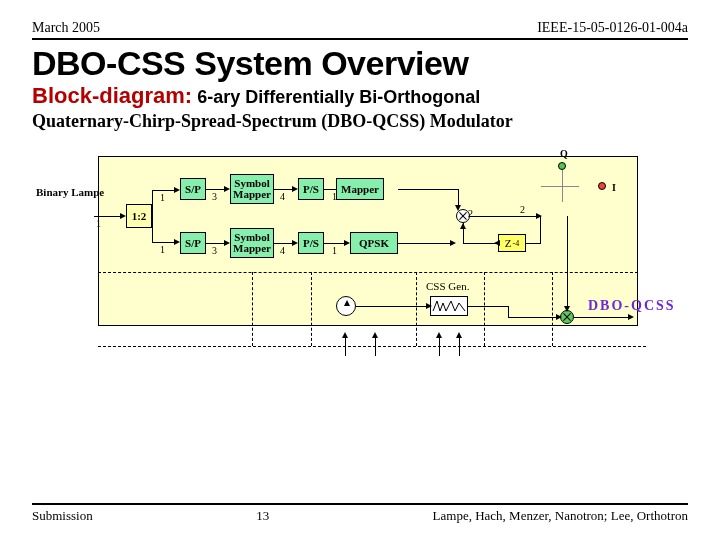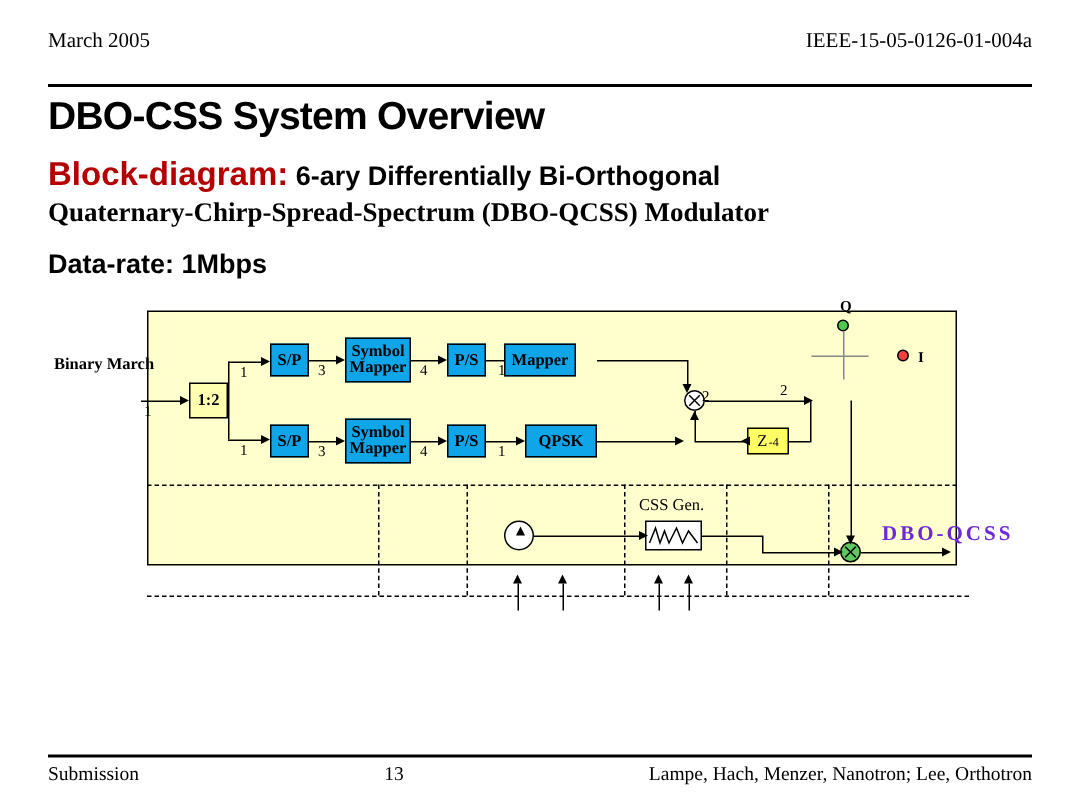--- a/index.html
+++ b/index.html
@@ -1,26 +1,26 @@
 <!DOCTYPE html>
 <html><head>
 <meta charset="utf-8">
 <style>
 *{box-sizing:border-box;margin:0;padding:0}
 body{width:720px;height:540px;background:#fff;font-family:"Times New Roman",serif;position:relative;overflow:hidden}
 .page{padding:20px 32px}
-.top-bar{display:flex;justify-content:space-between;font-size:14px;border-bottom:2px solid #000;padding-bottom:20px;margin-bottom:4px}
-.title{font-family:Arial,sans-serif;font-weight:900;font-size:26px;letter-spacing:-0.5px;margin-bottom:10px}
+.top-bar{display:flex;justify-content:space-between;font-size:14px;border-bottom:2px solid #000;padding-bottom:2px;margin-bottom:4px}
+.title{font-family:Arial,sans-serif;font-weight:900;font-size:34px;letter-spacing:-0.5px;}
 .subtitle-row{font-family:Arial,sans-serif;font-size:18px;margin-bottom:2px}
 .bd{font-family:Arial,sans-serif;font-weight:900;font-size:22px;color:#b40000}
 .sub2{font-family:"Times New Roman",serif;font-weight:bold;font-size:18px;margin-bottom:14px}
 .rate{font-family:Arial,sans-serif;font-weight:bold;font-size:18px;margin-bottom:10px}
 .canvas{position:relative;width:640px;height:230px;margin-left:4px}
 .bgrect{position:absolute;left:62px;top:10px;width:540px;height:170px;background:#ffffcd;border:1px solid #000}
-.blk{position:absolute;background:#0ea5e9;border:1px solid #000;font-family:"Times New Roman",serif;font-weight:bold;font-size:11px;display:flex;align-items:center;justify-content:center;text-align:center}
+.blk{position:absolute;background:#86efac;border:1px solid #000;font-family:"Times New Roman",serif;font-weight:bold;font-size:11px;display:flex;align-items:center;justify-content:center;text-align:center}
 .blk.yellow{background:#ffffb0}
 .txt{position:absolute;font-family:"Times New Roman",serif;font-size:11px}
 .txt.b{font-weight:bold}
 .num{position:absolute;font-size:10px;font-family:"Times New Roman",serif}
 .line{position:absolute;background:#000}
 .arrow-r{position:absolute;width:0;height:0;border-top:3px solid transparent;border-bottom:3px solid transparent;border-left:6px solid #000}
 .arrow-u{position:absolute;width:0;height:0;border-left:3px solid transparent;border-right:3px solid transparent;border-bottom:6px solid #000}
 .arrow-d{position:absolute;width:0;height:0;border-left:3px solid transparent;border-right:3px solid transparent;border-top:6px solid #000}
 .arrow-l{position:absolute;width:0;height:0;border-top:3px solid transparent;border-bottom:3px solid transparent;border-right:6px solid #000}
 .mult{position:absolute;width:14px;height:14px;border:1px solid #000;border-radius:50%;background:#fff}
@@ -46,26 +46,25 @@
   <div class="top-bar">
     <span>March 2005</span>
     <span>IEEE-15-05-0126-01-004a</span>
   </div>
   <div class="title">DBO-CSS System Overview</div>
   <div class="subtitle-row">
     <span class="bd">Block-diagram:</span>
     <span style="font-weight:bold">6-ary Differentially Bi-Orthogonal</span>
   </div>
   <div class="sub2">Quaternary-Chirp-Spread-Spectrum (DBO-QCSS) Modulator</div>
-  <div class="rate">Data-rate: 1Mbps</div>
 
   <div class="canvas">
     <div class="bgrect"></div>
 
-    <div class="txt b" style="left:0;top:40px">Binary March</div>
+    <div class="txt b" style="left:0;top:40px">Binary Lampe</div>
     <div class="line" style="left:58px;top:70px;width:28px;height:1px"></div>
     <div class="arrow-r" style="left:84px;top:67px"></div>
     <div class="num" style="left:60px;top:72px">1</div>
 
     <div class="blk yellow" style="left:90px;top:58px;width:26px;height:24px">1:2</div>
 
     <div class="line" style="left:116px;top:44px;width:1px;height:52px"></div>
     <div class="line" style="left:116px;top:44px;width:24px;height:1px"></div>
     <div class="line" style="left:116px;top:96px;width:24px;height:1px"></div>
     <div class="arrow-r" style="left:138px;top:41px"></div>

